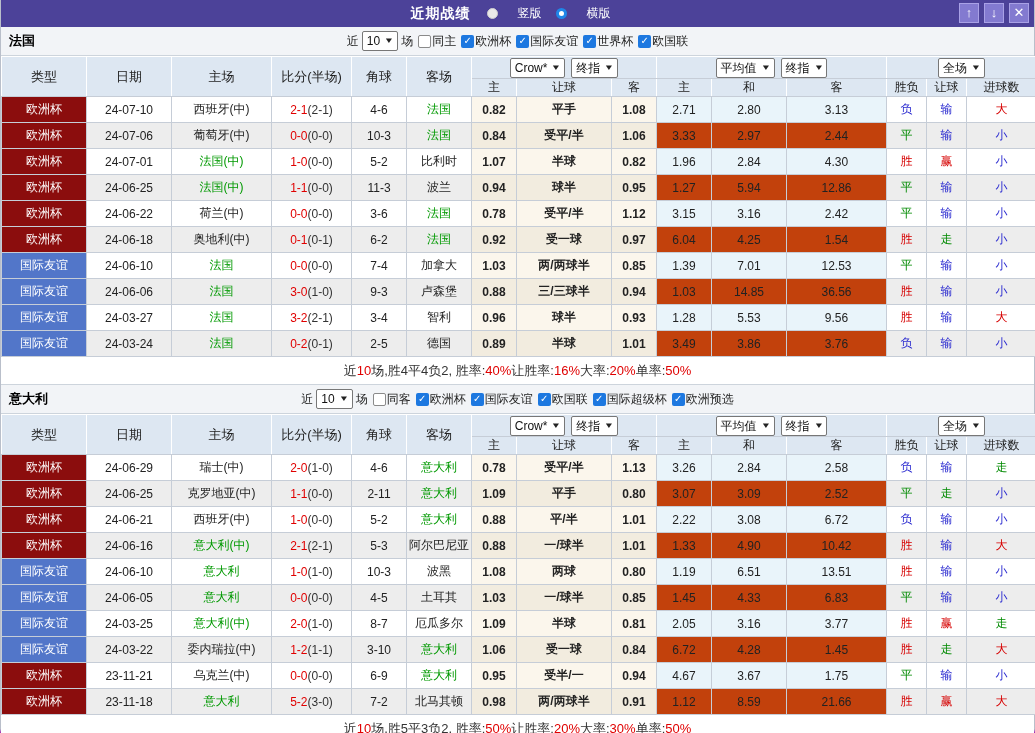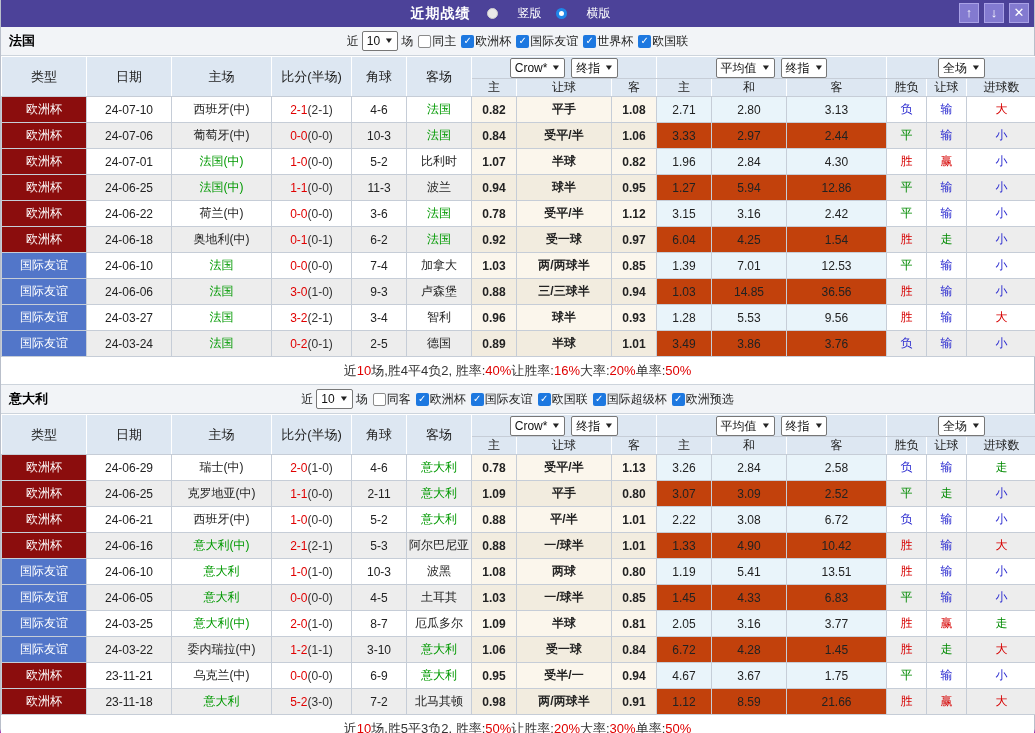--- a/index.html
+++ b/index.html
@@ -537,21 +537,21 @@
             <td class="type-cell" style="background: rgb(82, 118, 201);">国际友谊</td>
             <td class="c-base">24-06-10</td>
             <td class="c-base hl-team">意大利</td>
             <td class="c-base"><span class="score-ft">1-0</span><span class="score-ht">(1-0)</span></td>
             <td class="c-base">10-3</td>
             <td class="c-base">波黑</td>
             <td class="c-crow">1.08</td>
             <td class="c-crow">两球</td>
             <td class="c-crow">0.80</td>
             <td class="c-avg">1.19</td>
-            <td class="c-avg">5.41</td>
+            <td class="c-avg">6.51</td>
             <td class="c-avg">13.51</td>
             <td class="c-base" style="color: rgb(214, 0, 0);">胜</td>
             <td class="c-base" style="color: rgb(42, 42, 208);">输</td>
             <td class="c-base" style="color: rgb(42, 42, 208);">小</td>
           </tr>
           <tr class="alt">
             <td class="type-cell" style="background: rgb(82, 118, 201);">国际友谊</td>
             <td class="c-base">24-06-05</td>
             <td class="c-base hl-team">意大利</td>
             <td class="c-base"><span class="score-ft">0-0</span><span class="score-ht">(0-0)</span></td>

